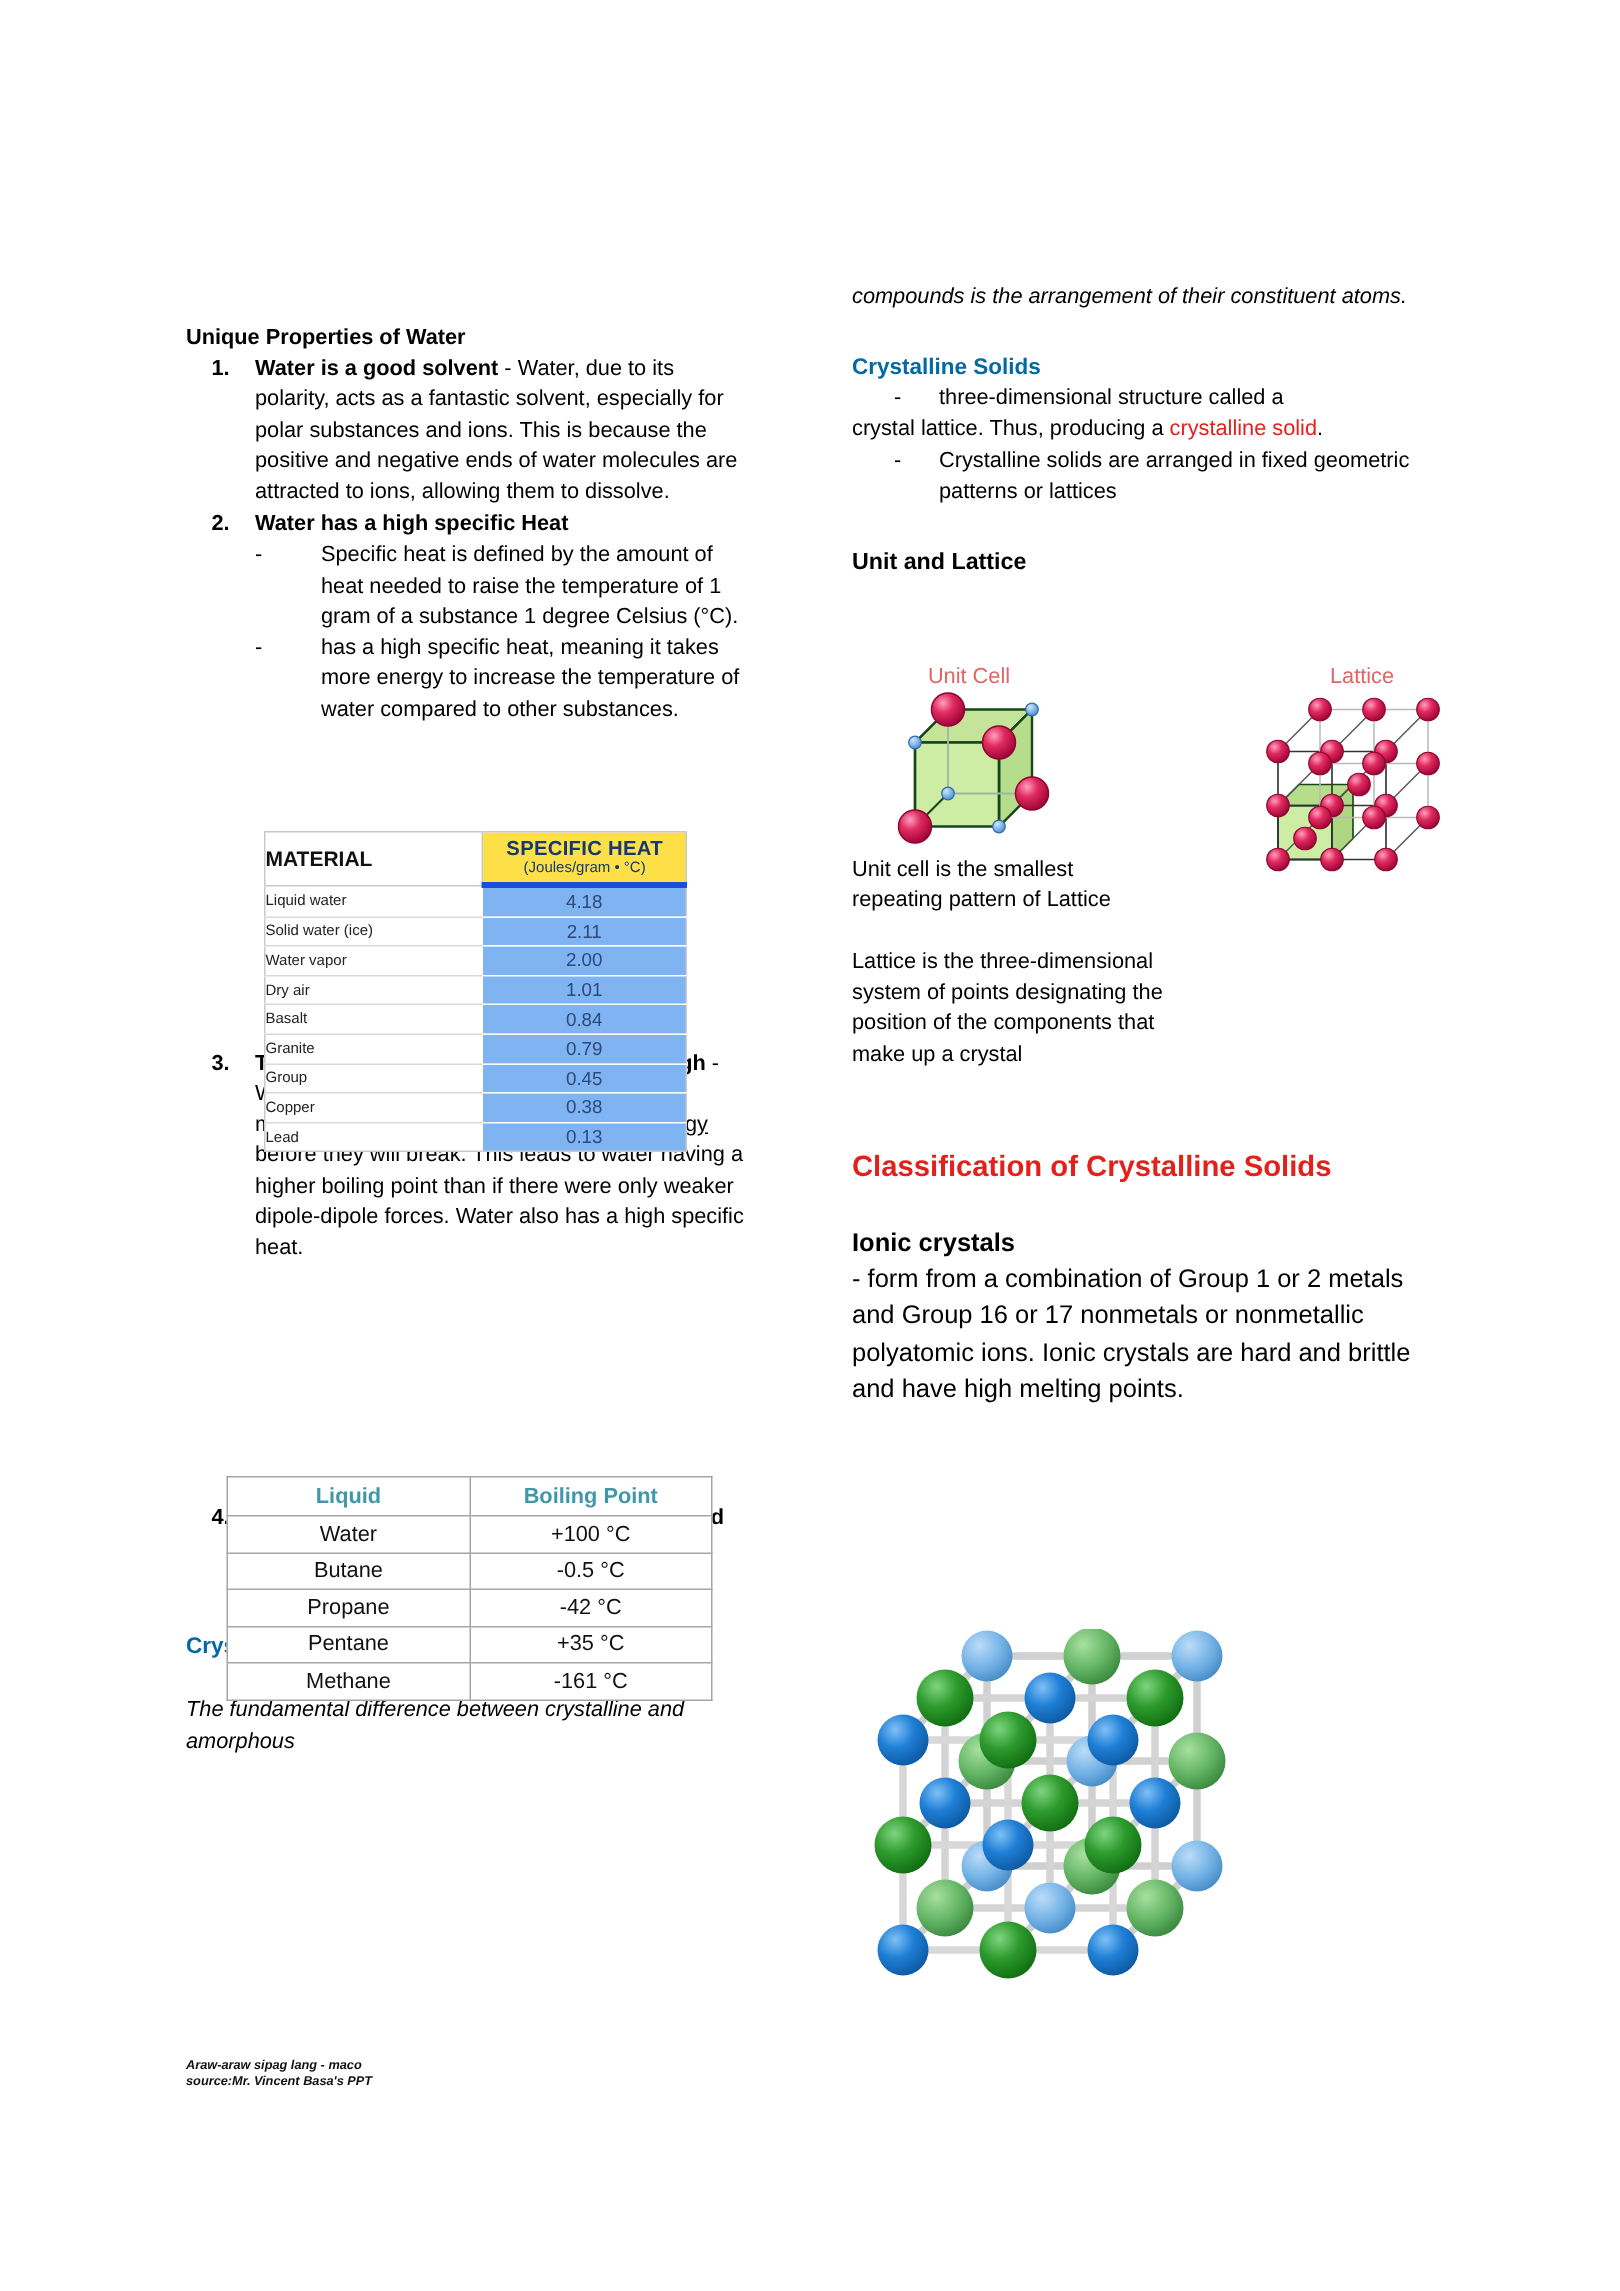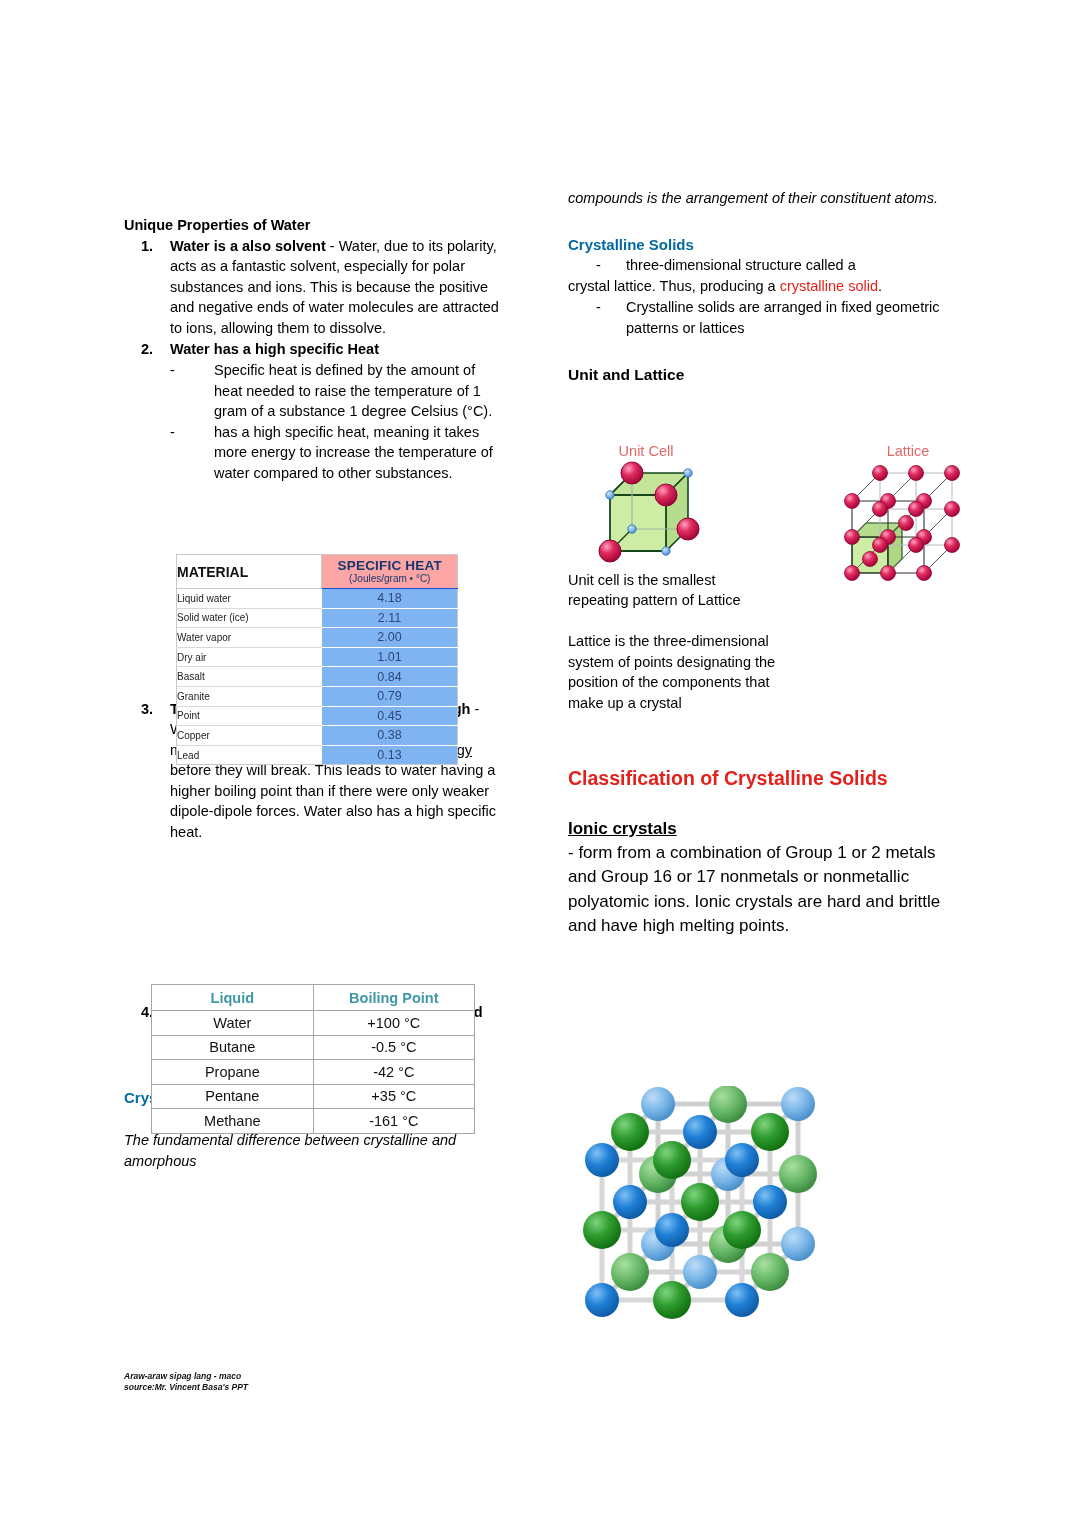--- a/index.html
+++ b/index.html
@@ -12,21 +12,21 @@
 
   
   .col-left{position:absolute;left:124px;top:216px;width:378px;}
   .col-right{position:absolute;left:568px;top:188px;width:388px;}
 
   
   .h-italic-bold{font-weight:bold;font-size:14.5px;line-height:1.35;}
   .h-red{color:#0369a1;font-weight:bold;font-size:15px;line-height:1.35;}
   .h-red-big{color:#e3211c;font-weight:bold;font-size:19.5px;line-height:1.35;}
   .h-black{font-weight:bold;font-size:15.5px;line-height:1.35;}
-  .h-black-lg{font-weight:bold;font-size:17px;line-height:1.35;text-decoration:underline;}
+  .h-black-lg{font-weight:bold;font-size:17px;line-height:1.35;}
   .p-italic{font-style:italic;font-size:14.5px;line-height:1.42;}
   .p{font-size:14.5px;line-height:1.42;}
   .p-lg{font-size:17px;line-height:1.45;}
   .u{text-decoration:underline;}
   .red-inline{color:#e3211c;}
 
   
   .olist{margin:0;padding:0;list-style:none;}
   .olist>li{position:relative;padding-left:46px;margin-bottom:1px;font-size:14.5px;line-height:1.42;}
   .olist>li .num{position:absolute;left:17px;top:0;font-weight:bold;}
@@ -44,22 +44,22 @@
   
   .sh-table{position:absolute;left:176px;top:554px;width:282px;border-collapse:collapse;
             border:1px solid #c9c9c9;background:#fff;}
   .sh-table td,.sh-table th{padding:0;}
   .sh-name{width:146px;height:18.6px;font-size:10px;color:#222;
            padding-left:5px;border-bottom:1px solid #d9d9d9;text-align:left;vertical-align:middle;}
   .sh-val{width:136px;height:18.6px;font-size:12.5px;color:#2c4a7c;background:#80b3f2;
           text-align:center;vertical-align:middle;border-bottom:1px solid #ffffff;}
   .sh-head-name{height:33px;font-size:14px;font-weight:bold;color:#111;text-align:left;
                 vertical-align:middle;border-bottom:1px solid #c9c9c9;border-right:1px solid #c9c9c9;}
-  .sh-head-val{height:33px;background:#fca5a5;text-align:center;vertical-align:middle;
-               border-bottom:1px solid #1d4ed8;color:#17386e;}
+  .sh-head-val{height:33px;background:#fde047;text-align:center;vertical-align:middle;
+               border-bottom:4px solid #1d4ed8;color:#17386e;}
   .sh-head-val .t1{display:block;font-size:13.5px;font-weight:bold;letter-spacing:.2px;line-height:1.1;}
   .sh-head-val .t2{display:block;font-size:10px;font-weight:normal;line-height:1.1;}
   .sh-table tr:last-child .sh-name,.sh-table tr:last-child .sh-val{border-bottom:none;}
 
   
   .bp-table{position:absolute;left:151px;top:984px;width:324px;border-collapse:collapse;background:#fff;}
   .bp-table td{border:1px solid #a6a6a6;height:21.5px;text-align:center;vertical-align:middle;
                font-size:14.5px;color:#111;}
   .bp-table td.c1{width:162px;}
   .bp-table td.c2{width:162px;}
@@ -81,21 +81,21 @@
 <div class="page">
 
   <div class="col-left">
 
     <div class="h-italic-bold">Unique Properties of Water</div>
 
     <ul class="olist">
 
       <li>
         <span class="num">1.</span>
-        <b>Water is a also solvent</b><span> - Water, due to its polarity, acts as a fantastic solvent, especially for polar substances and ions. This is because the positive and negative ends of water molecules are attracted to ions, allowing them to dissolve.</span>
+        <b>Water is a good solvent</b><span> - Water, due to its polarity, acts as a fantastic solvent, especially for polar substances and ions. This is because the positive and negative ends of water molecules are attracted to ions, allowing them to dissolve.</span>
       </li>
 
       <li>
         <span class="num">2.</span>
         <b>Water has a high specific Heat</b>
         <ul class="dlist">
           <li>
             <span class="dash">-</span>
             <span>Specific heat is defined by the amount of heat needed to raise the temperature of 1 gram of a substance 1 degree Celsius (°C).</span>
           </li>
@@ -161,21 +161,21 @@
         </tr>
     <tr>
           <td class="sh-name">Basalt</td>
           <td class="sh-val">0.84</td>
         </tr>
     <tr>
           <td class="sh-name">Granite</td>
           <td class="sh-val">0.79</td>
         </tr>
     <tr>
-          <td class="sh-name">Point</td>
+          <td class="sh-name">Group</td>
           <td class="sh-val">0.45</td>
         </tr>
     <tr>
           <td class="sh-name">Copper</td>
           <td class="sh-val">0.38</td>
         </tr>
     <tr>
           <td class="sh-name">Lead</td>
           <td class="sh-val">0.13</td>
         </tr>

